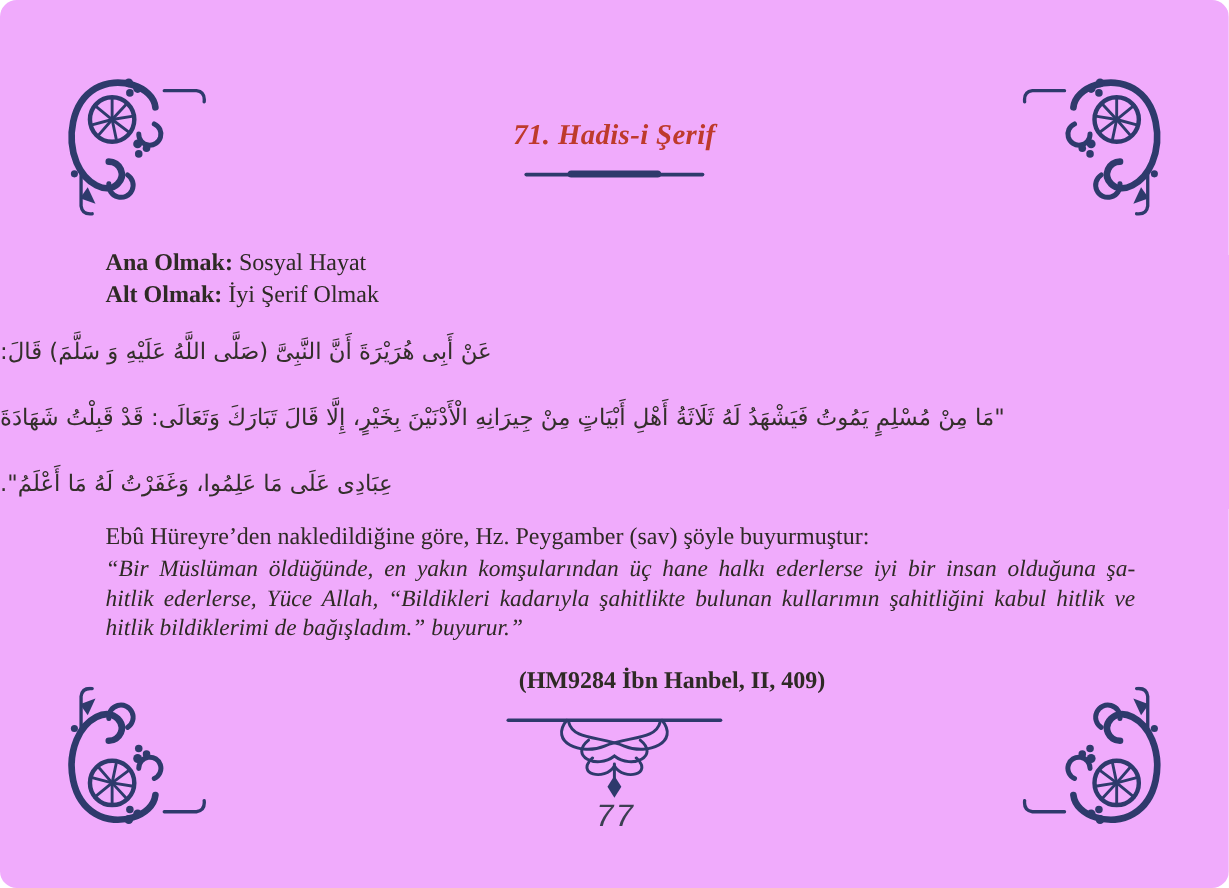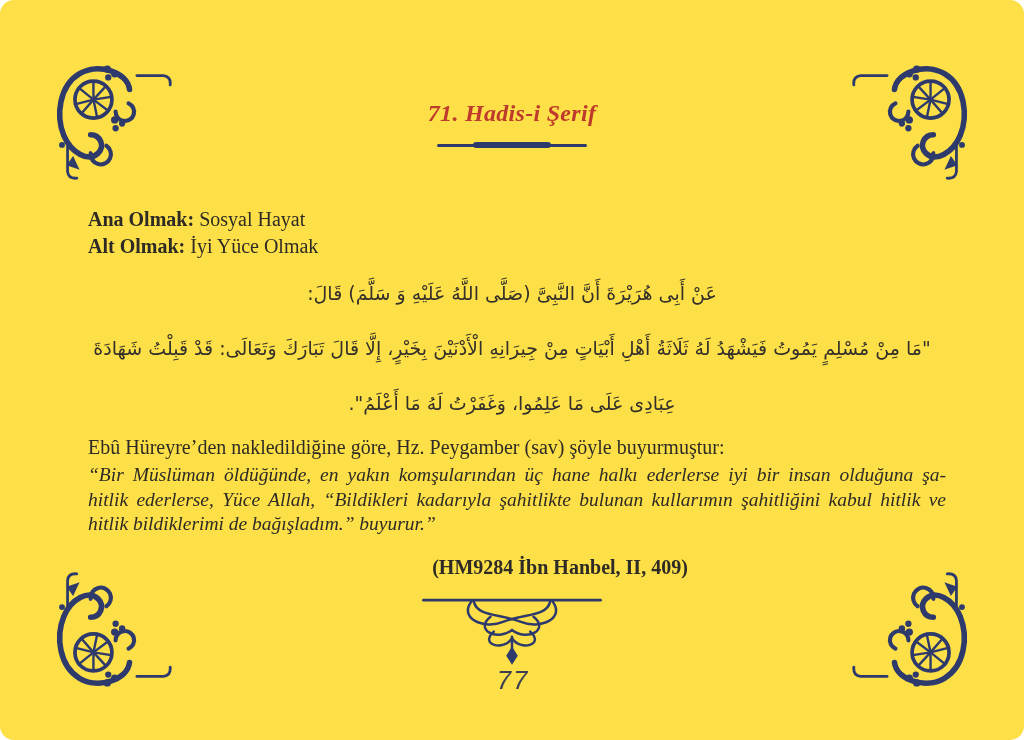--- a/index.html
+++ b/index.html
@@ -1,18 +1,18 @@
 <!DOCTYPE html>
 <html><head>
 <meta charset="utf-8">
 <style>
   html,body{margin:0;padding:0;background:#ffffff;}
   .page{
     position:relative;width:1024px;height:740px;
-    background:#fde047;border-radius:14px;overflow:hidden;
+    background:#f0abfc;border-radius:14px;overflow:hidden;
     font-family:"Liberation Serif",serif;color:#2e2a25;
   }
   
   .corner{position:absolute;width:122px;height:122px;}
   .corner svg{width:100%;height:100%;display:block;}
   .corner.tl{left:50px;top:58px;}
   .corner.tr{right:50px;top:58px;transform:scaleX(-1);}
   .corner.bl{left:50px;bottom:46px;transform:scaleY(-1);}
   .corner.br{right:50px;bottom:46px;transform:scale(-1,-1);}
   
@@ -23,21 +23,21 @@
   }
   .divider-wrap{position:absolute;top:141px;left:0;width:100%;display:flex;justify-content:center;}
   .divider{position:relative;width:150px;height:8px;}
   .divider::before{content:"";position:absolute;top:3px;left:0;right:0;height:3px;background:#2e3a6c;border-radius:2px;}
   .divider::after{content:"";position:absolute;top:1px;left:36px;right:36px;height:6px;background:#2e3a6c;border-radius:4px;}
   
   .topics{position:absolute;left:88px;top:206px;font-size:20px;line-height:27px;}
   .topics .lbl{font-weight:bold;margin-right:5px;}
   
   .arabic{
-    position:absolute;left:0;right:0;top:266px;text-align:center;direction:rtl;
+    position:absolute;left:0;right:0;top:266px;text-align:left;direction:rtl;
     font-family:"DejaVu Sans",sans-serif;font-size:19px;color:#332f2a;
   }
   .aline{height:55px;line-height:55px;white-space:nowrap;}
   
   .intro{position:absolute;left:88px;top:436px;font-size:20px;}
   .quote-lines{position:absolute;left:88px;top:463px;width:858px;font-style:italic;font-size:19.5px;line-height:24.6px;}
   .qline{text-align:justify;}
   .qline.j{text-align-last:justify;}
   
   .citation{position:absolute;top:556px;left:0;width:100%;text-align:center;font-weight:bold;font-size:20px;padding-left:48px;}
@@ -185,21 +185,21 @@
   <div class="title">71. Hadis-i Şerif</div>
   <div class="divider-wrap">
       <div class="divider"></div>
     </div>
 
   <div class="topics">
     <div>
       <span class="lbl">Ana Olmak:</span><span>Sosyal Hayat</span>
     </div>
     <div>
-      <span class="lbl">Alt Olmak:</span><span>İyi Yüce Olmak</span>
+      <span class="lbl">Alt Olmak:</span><span>İyi Şerif Olmak</span>
     </div>
   </div>
 
   <div class="arabic" dir="rtl" lang="ar">
     <div class="aline">عَنْ أَبِى هُرَيْرَةَ أَنَّ النَّبِىَّ (صَلَّى اللَّهُ عَلَيْهِ وَ سَلَّمَ) قَالَ:</div>
     <div class="aline">"مَا مِنْ مُسْلِمٍ يَمُوتُ فَيَشْهَدُ لَهُ ثَلَاثَةُ أَهْلِ أَبْيَاتٍ مِنْ جِيرَانِهِ الْأَدْنَيْنَ بِخَيْرٍ، إِلَّا قَالَ تَبَارَكَ وَتَعَالَى: قَدْ قَبِلْتُ شَهَادَةَ</div>
     <div class="aline">عِبَادِى عَلَى مَا عَلِمُوا، وَغَفَرْتُ لَهُ مَا أَعْلَمُ".</div>
   </div>
 
   <div class="intro">Ebû Hüreyre’den nakledildiğine göre, Hz. Peygamber (sav) şöyle buyurmuştur:</div>

